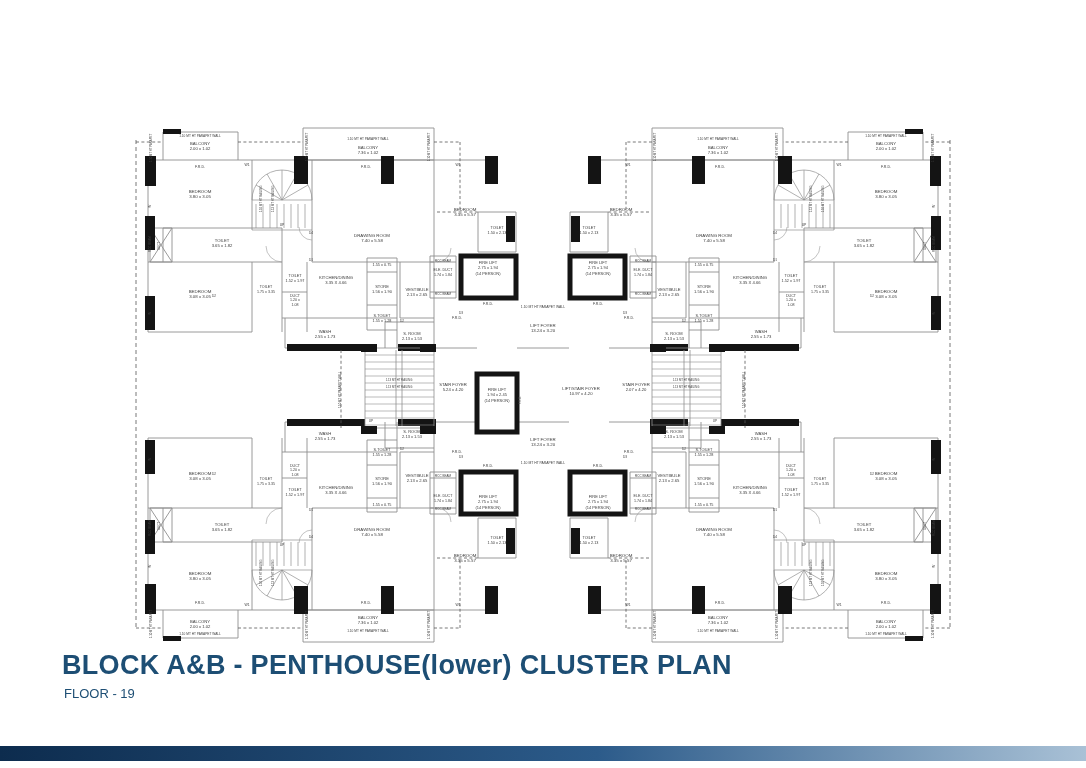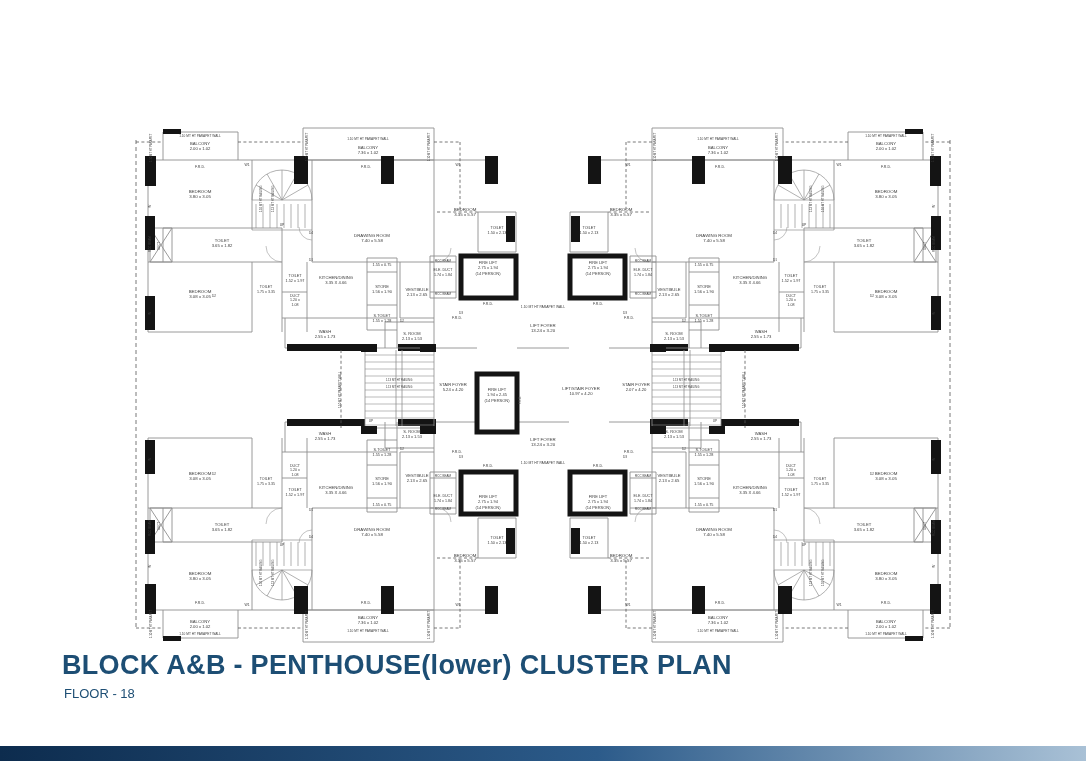--- a/index.html
+++ b/index.html
@@ -310,15 +310,15 @@
           <text x="341" y="389.98" font-size="2.8" text-anchor="middle" fill="#3c3c3c" transform="rotate(-90 341 389.98)"><tspan x="341" dy="0">1.10 MT HT PARAPET WALL</tspan></text>
           <text x="745" y="389.98" font-size="2.8" text-anchor="middle" fill="#3c3c3c" transform="rotate(-90 745 389.98)"><tspan x="745" dy="0">1.10 MT HT PARAPET WALL</tspan></text>
           <text x="371" y="422.12" font-size="3.2" text-anchor="middle" fill="#3c3c3c"><tspan x="371" dy="0">UP</tspan></text>
           <text x="715" y="422.12" font-size="3.2" text-anchor="middle" fill="#3c3c3c"><tspan x="715" dy="0">UP</tspan></text>
           <text x="521" y="400.05" font-size="3" text-anchor="middle" fill="#3c3c3c" transform="rotate(-90 521 400.05)"><tspan x="521" dy="0">F.R.D.</tspan></text>
         </g>
     </svg>
   </div>
 
   <div class="title">BLOCK A&amp;B - PENTHOUSE(lower) CLUSTER PLAN</div>
-  <div class="floor-label">FLOOR - 18</div>
+  <div class="floor-label">FLOOR - 19</div>
   <div class="footer-bar"></div>
 </div>
 
 </body></html>

